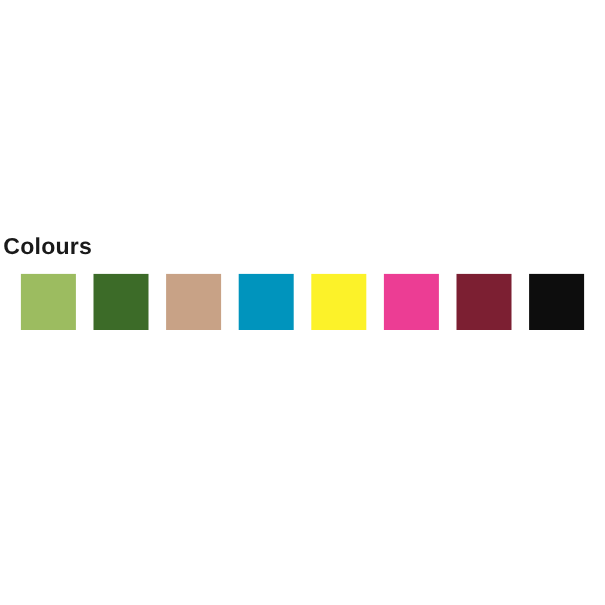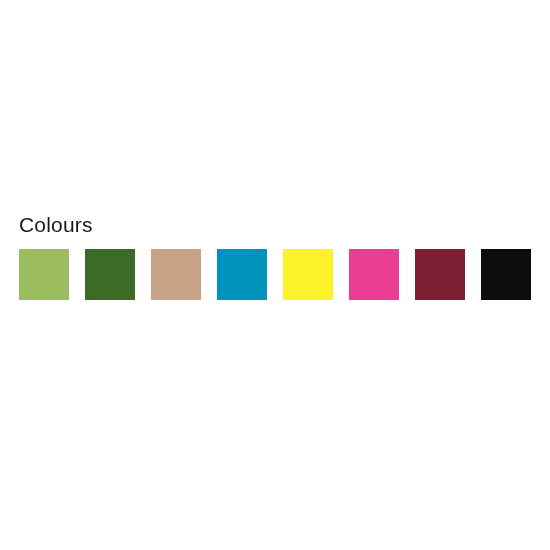--- a/index.html
+++ b/index.html
@@ -20,27 +20,27 @@
     position: absolute;
     left: 0;
     top: 0;
     width: 550px;
     height: 550px;
     background: #ffffff;
   }
 
   #palette-heading {
     position: absolute;
-    left: 19px;
+    left: 3px;
     top: 213px;
     margin: 0;
     padding: 0;
     font-family: "Liberation Sans", sans-serif;
     font-size: 21px;
-    font-weight: 400;
+    font-weight: 700;
     line-height: 24px;
     letter-spacing: 0.2px;
     color: #1a1a1a;
     white-space: nowrap;
   }
 
   #swatch-row {
     position: absolute;
     left: 19px;
     top: 249px;

